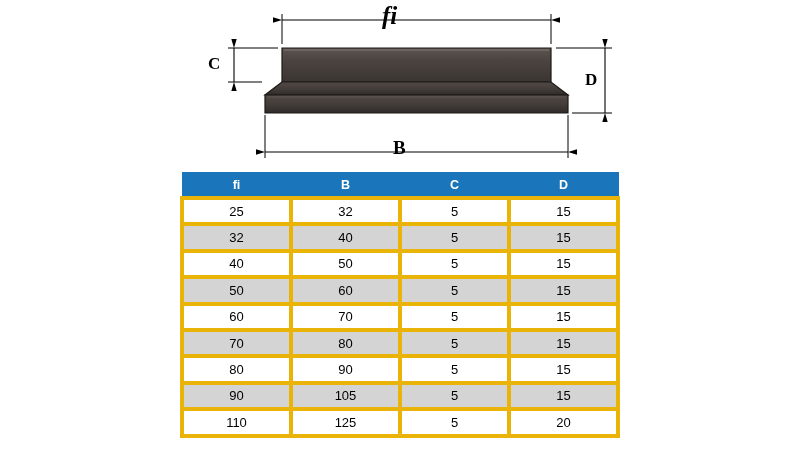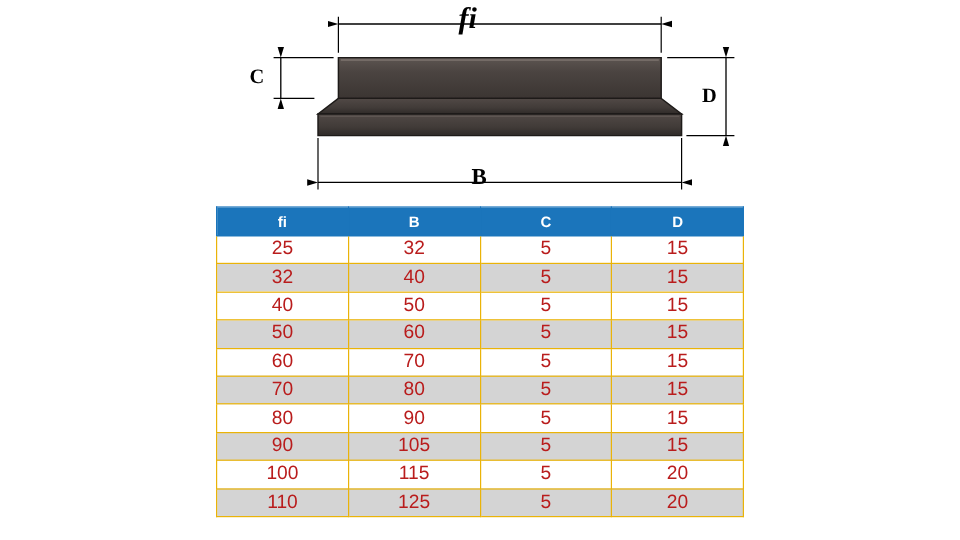--- a/index.html
+++ b/index.html
@@ -63,26 +63,26 @@
     left: 180px;
     top: 172px;
     width: 440px;
   }
   table {
     border-collapse: collapse;
     width: 440px;
     table-layout: fixed;
   }
   th, td {
-    border: 1px solid #eab308;
+    border: 4px solid #eab308;
     text-align: center;
-    font-size: 16px;
+    font-size: 13px;
     height: 22.4px;
     padding: 0;
-    color: #b91c1c;
+    color: #000000;
   }
   thead th {
     background: #1b75bb;
     color: #ffffff;
     font-weight: bold;
     font-size: 12.5px;
     border: 1px solid #1b75bb;
     height: 23px;
   }
   tbody tr:nth-child(odd) td {
@@ -210,26 +210,20 @@
             <td>5</td>
             <td>15</td>
           </tr>
           <tr>
             <td>90</td>
             <td>105</td>
             <td>5</td>
             <td>15</td>
           </tr>
           <tr>
-            <td>100</td>
-            <td>115</td>
-            <td>5</td>
-            <td>20</td>
-          </tr>
-          <tr>
             <td>110</td>
             <td>125</td>
             <td>5</td>
             <td>20</td>
           </tr>
         </tbody>
     </table>
   </div>
 
 </div>

